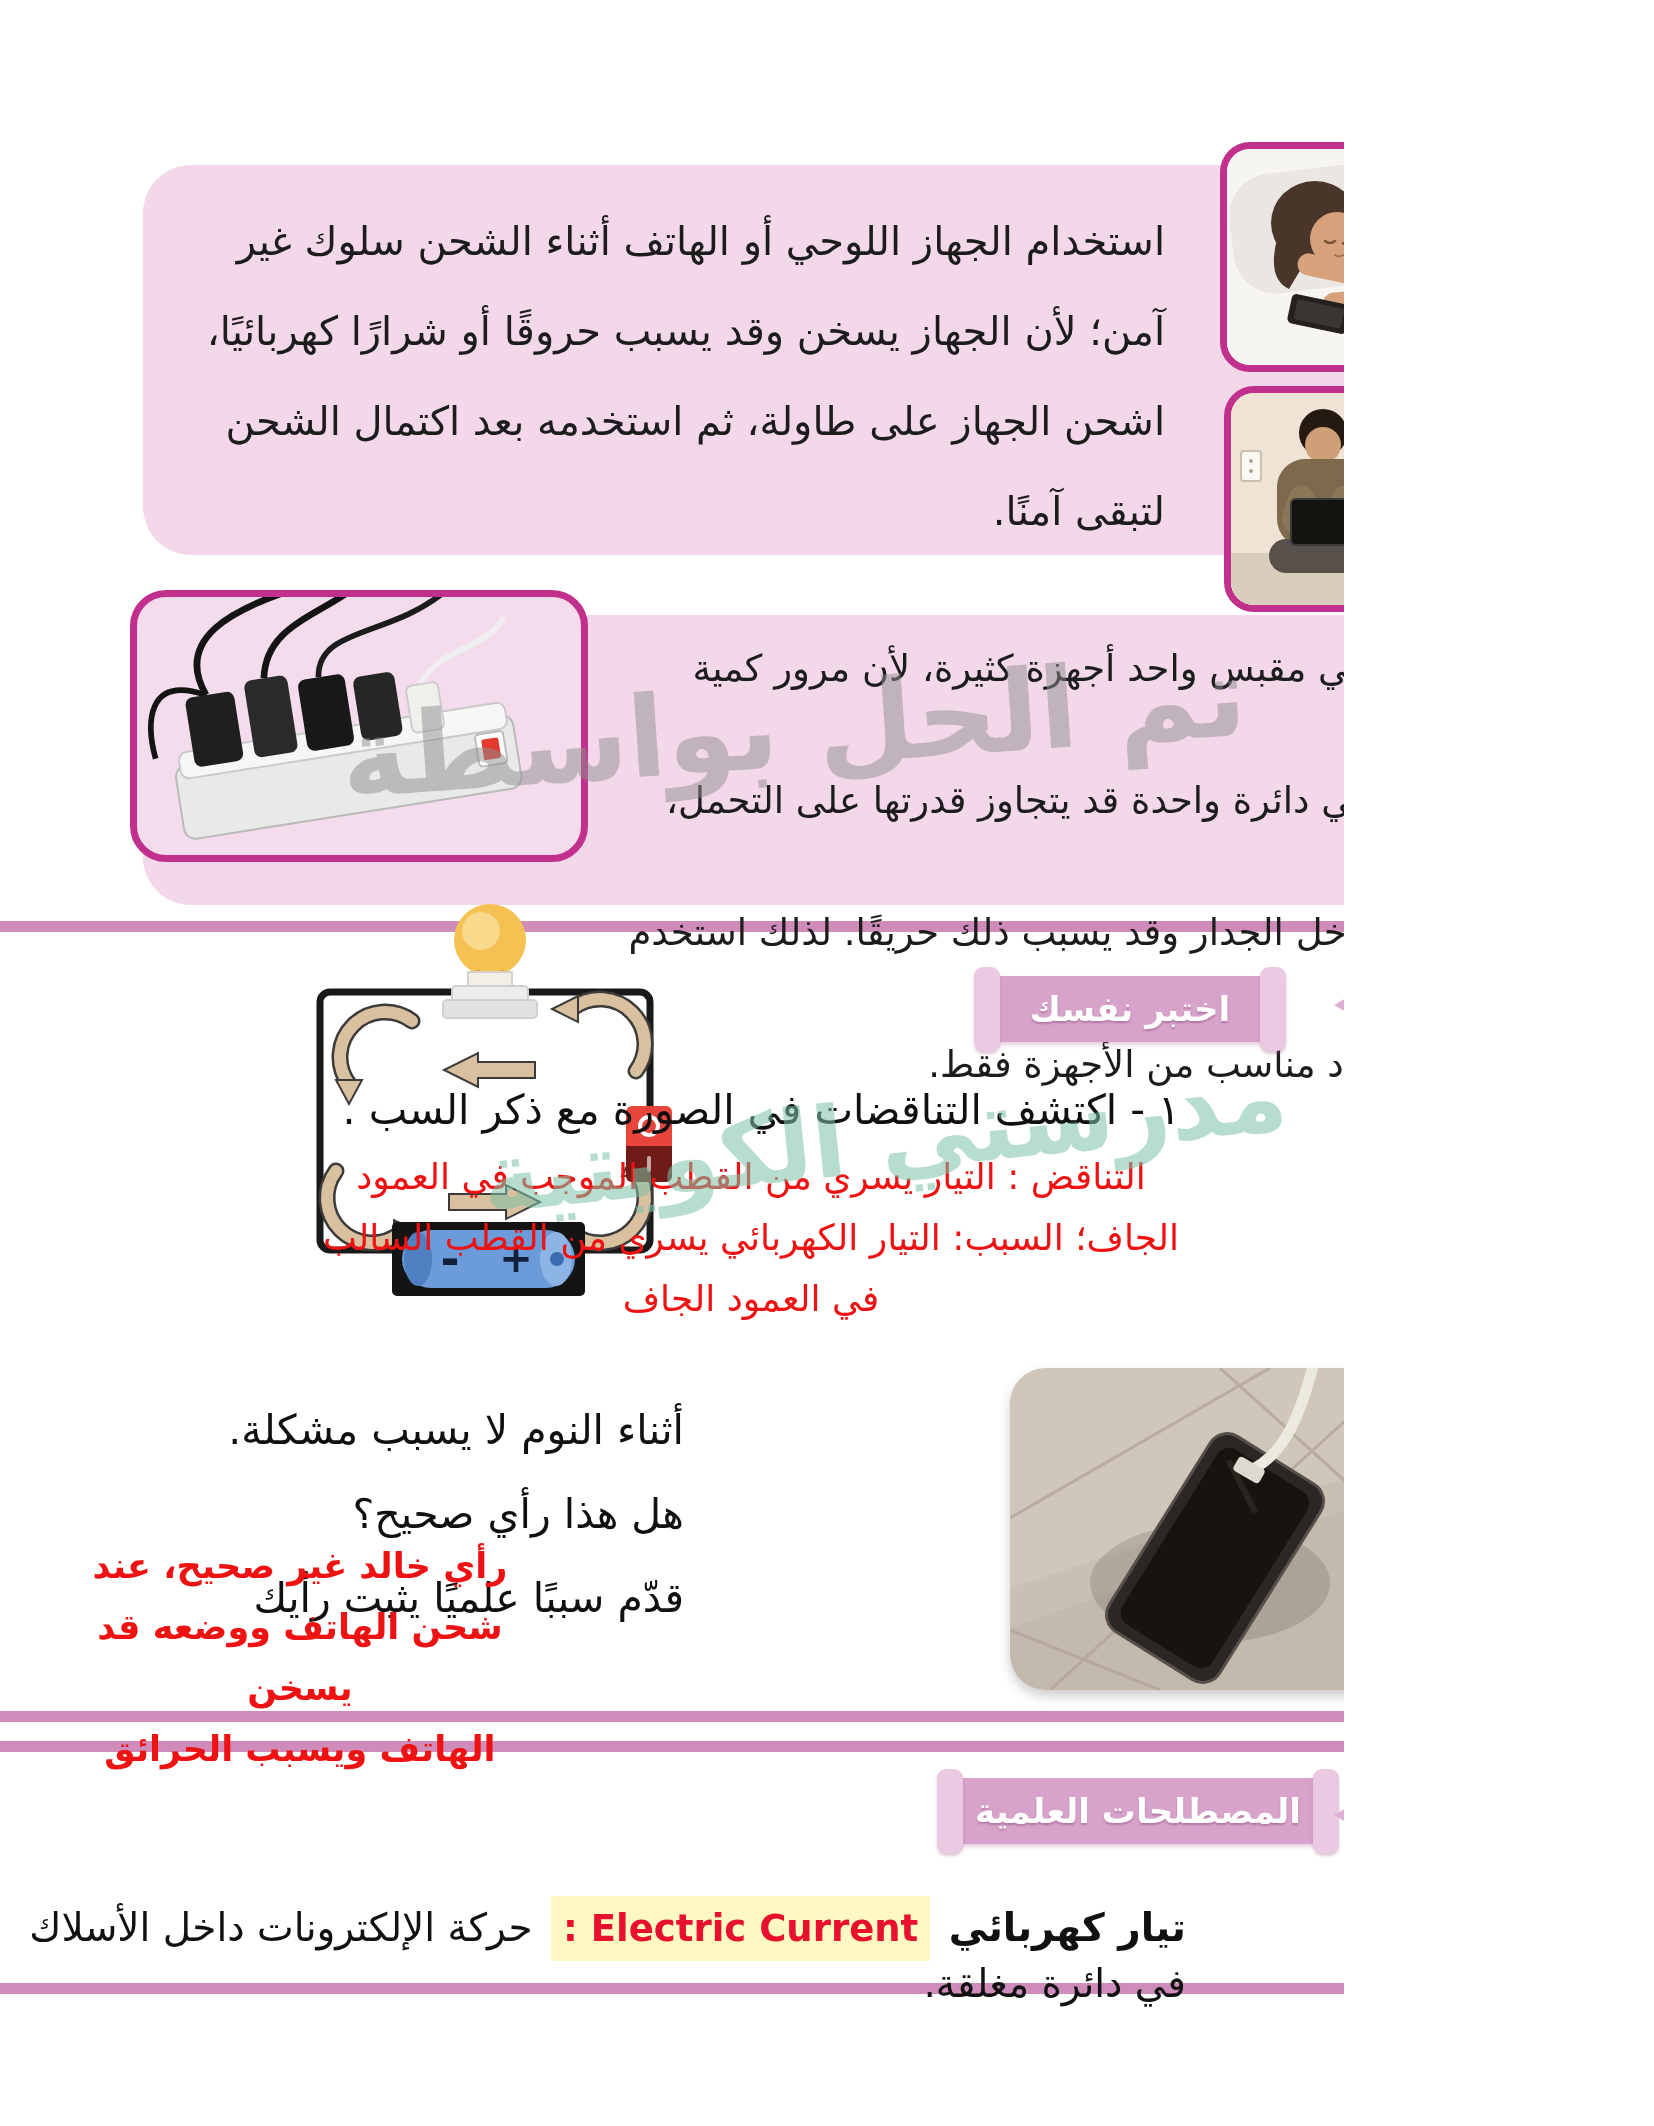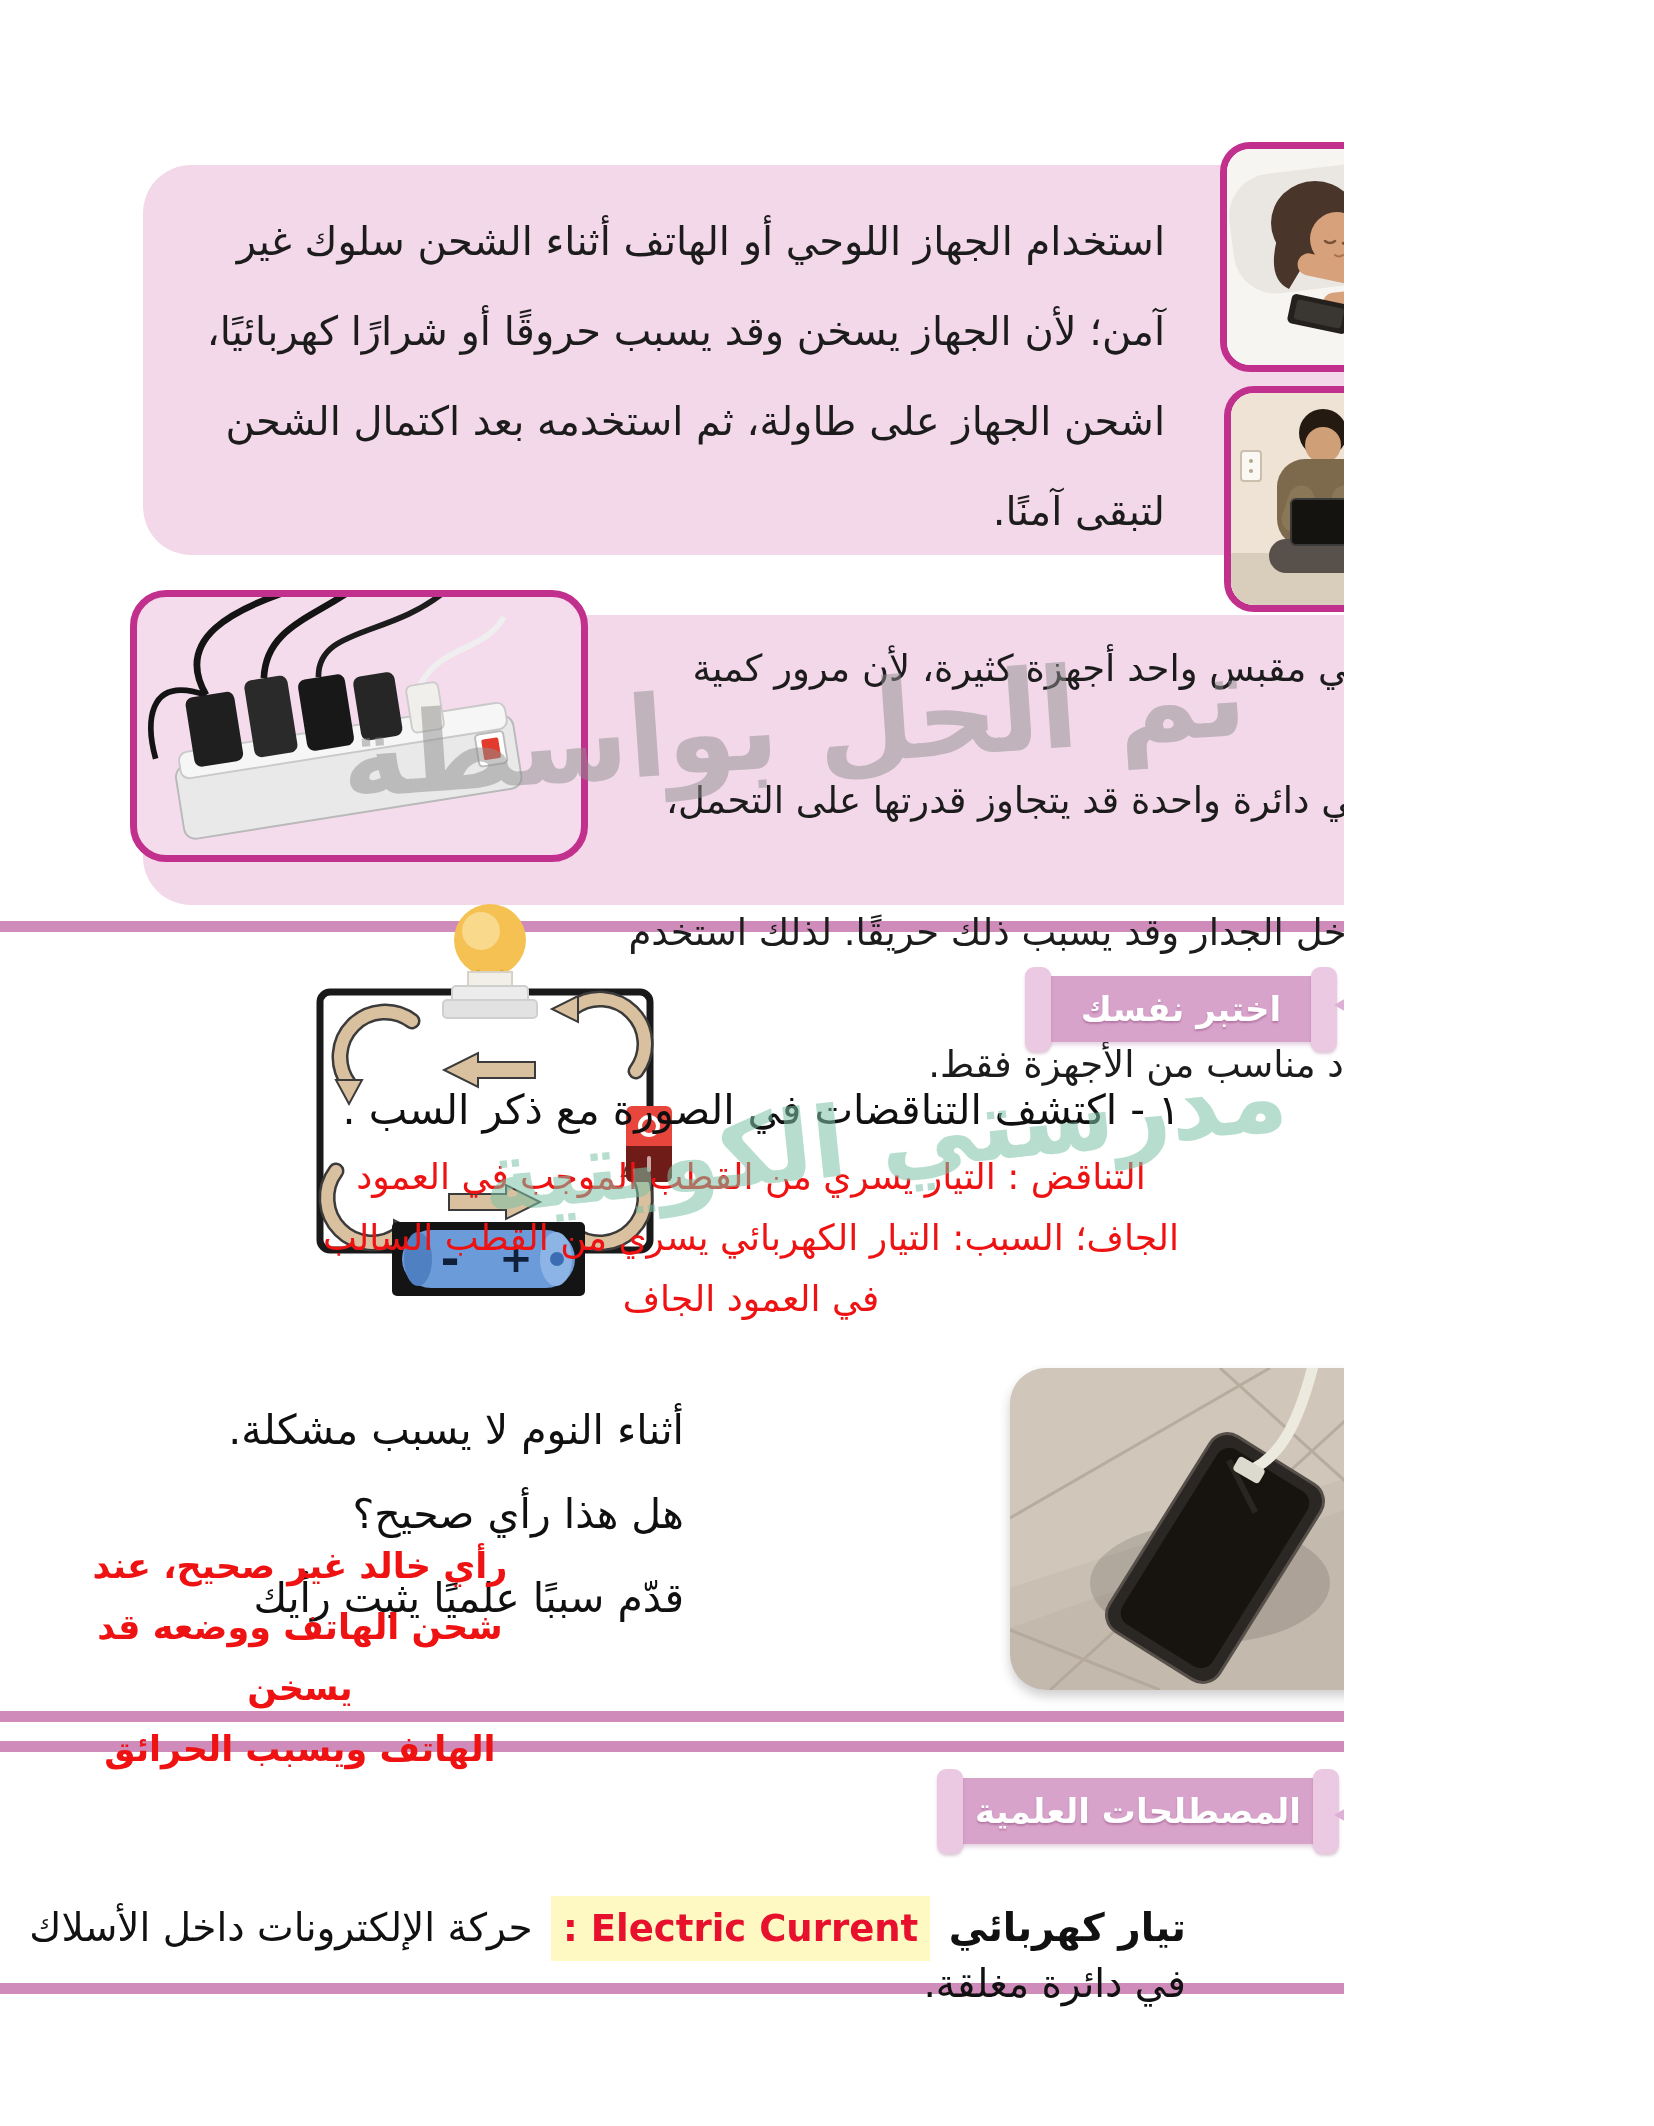--- a/index.html
+++ b/index.html
@@ -39,21 +39,21 @@
 
   
   .ribbon{position:absolute;height:66px;background:#d8a3cb;border-radius:5px;display:flex;align-items:center;
           justify-content:center;z-index:5;box-shadow:0 3px 4px rgba(150,80,130,.25);}
   .ribbon::before,.ribbon::after{content:"";position:absolute;top:-9px;width:26px;height:84px;background:#ecc9e2;
           border-radius:9px;box-shadow:0 3px 3px rgba(150,80,130,.3);}
   .ribbon::before{left:-7px;}
   .ribbon::after{right:-7px;}
   .ribbon-label{color:#fff;font-size:34px;font-weight:bold;position:relative;z-index:1;direction:rtl;
           text-shadow:0 2px 2px rgba(140,70,120,.45);}
-  .ty-ribbon{left:1032px;top:976px;width:298px;}
+  .ty-ribbon{left:981px;top:976px;width:298px;}
   .terms-ribbon{left:944px;top:1778px;width:388px;}
 
   .icon-circle{position:absolute;width:116px;height:116px;border-radius:50%;background:#fff;
           border:4px solid #cf7fae;z-index:6;}
   .ty-icon{left:1364px;top:944px;}
   .terms-icon{left:1364px;top:1754px;}
   .icon-inner{position:absolute;inset:7px;border-radius:50%;background:#dcaed2;
           box-shadow:inset -6px -8px 0 rgba(120,60,100,.18);display:flex;align-items:center;justify-content:center;}
   .icon-inner svg{width:70px;height:70px;}
   .pointer{position:absolute;left:-34px;top:36px;width:0;height:0;border-top:21px solid transparent;

